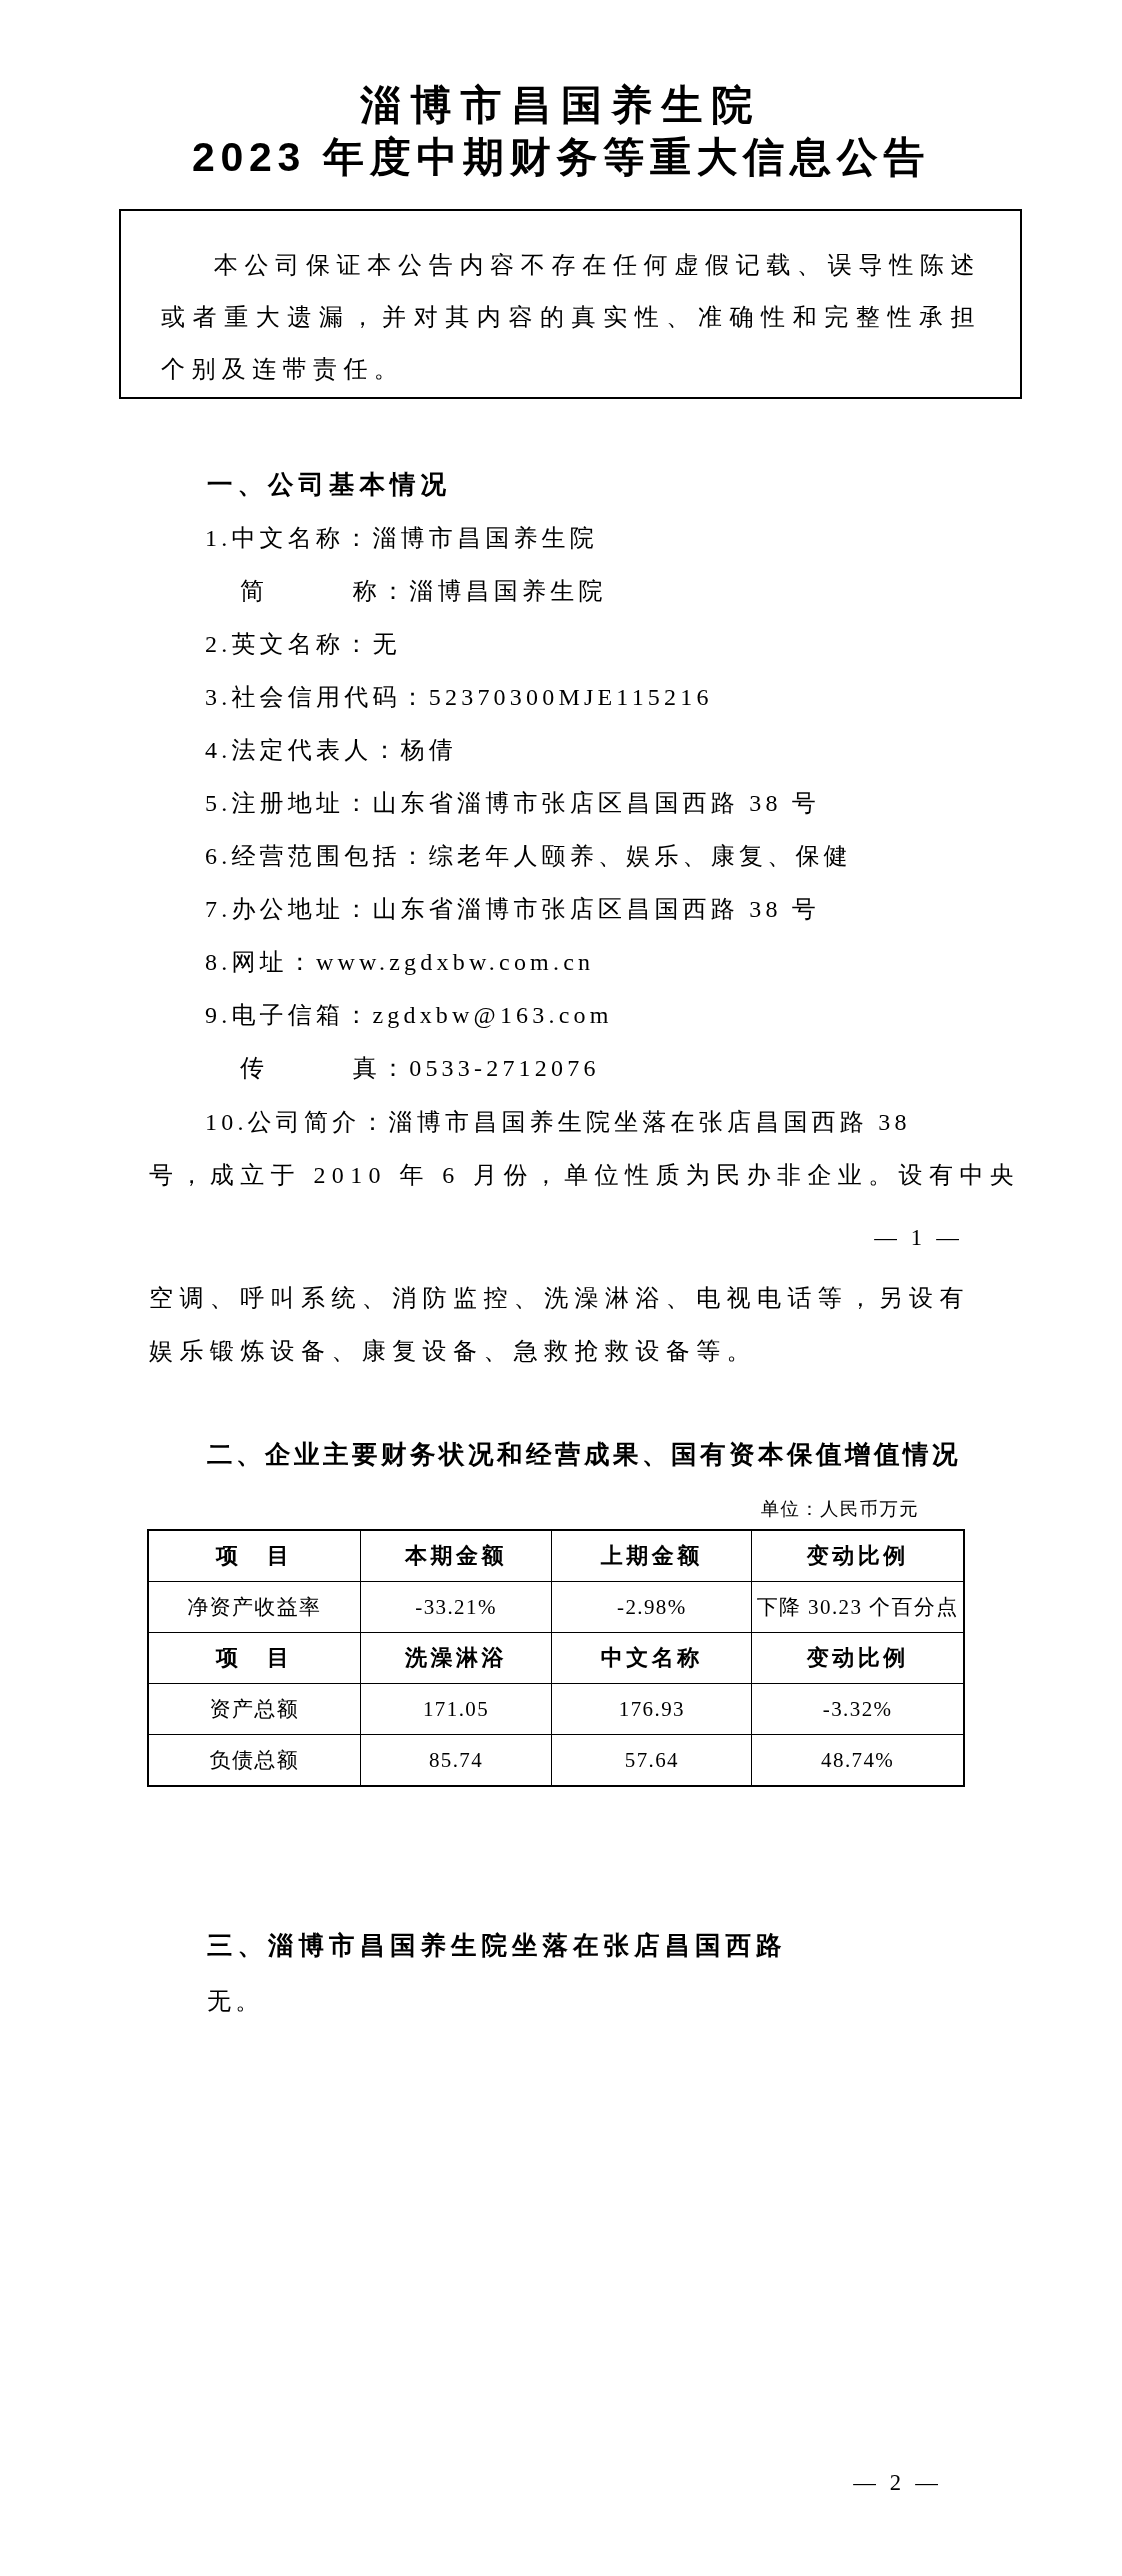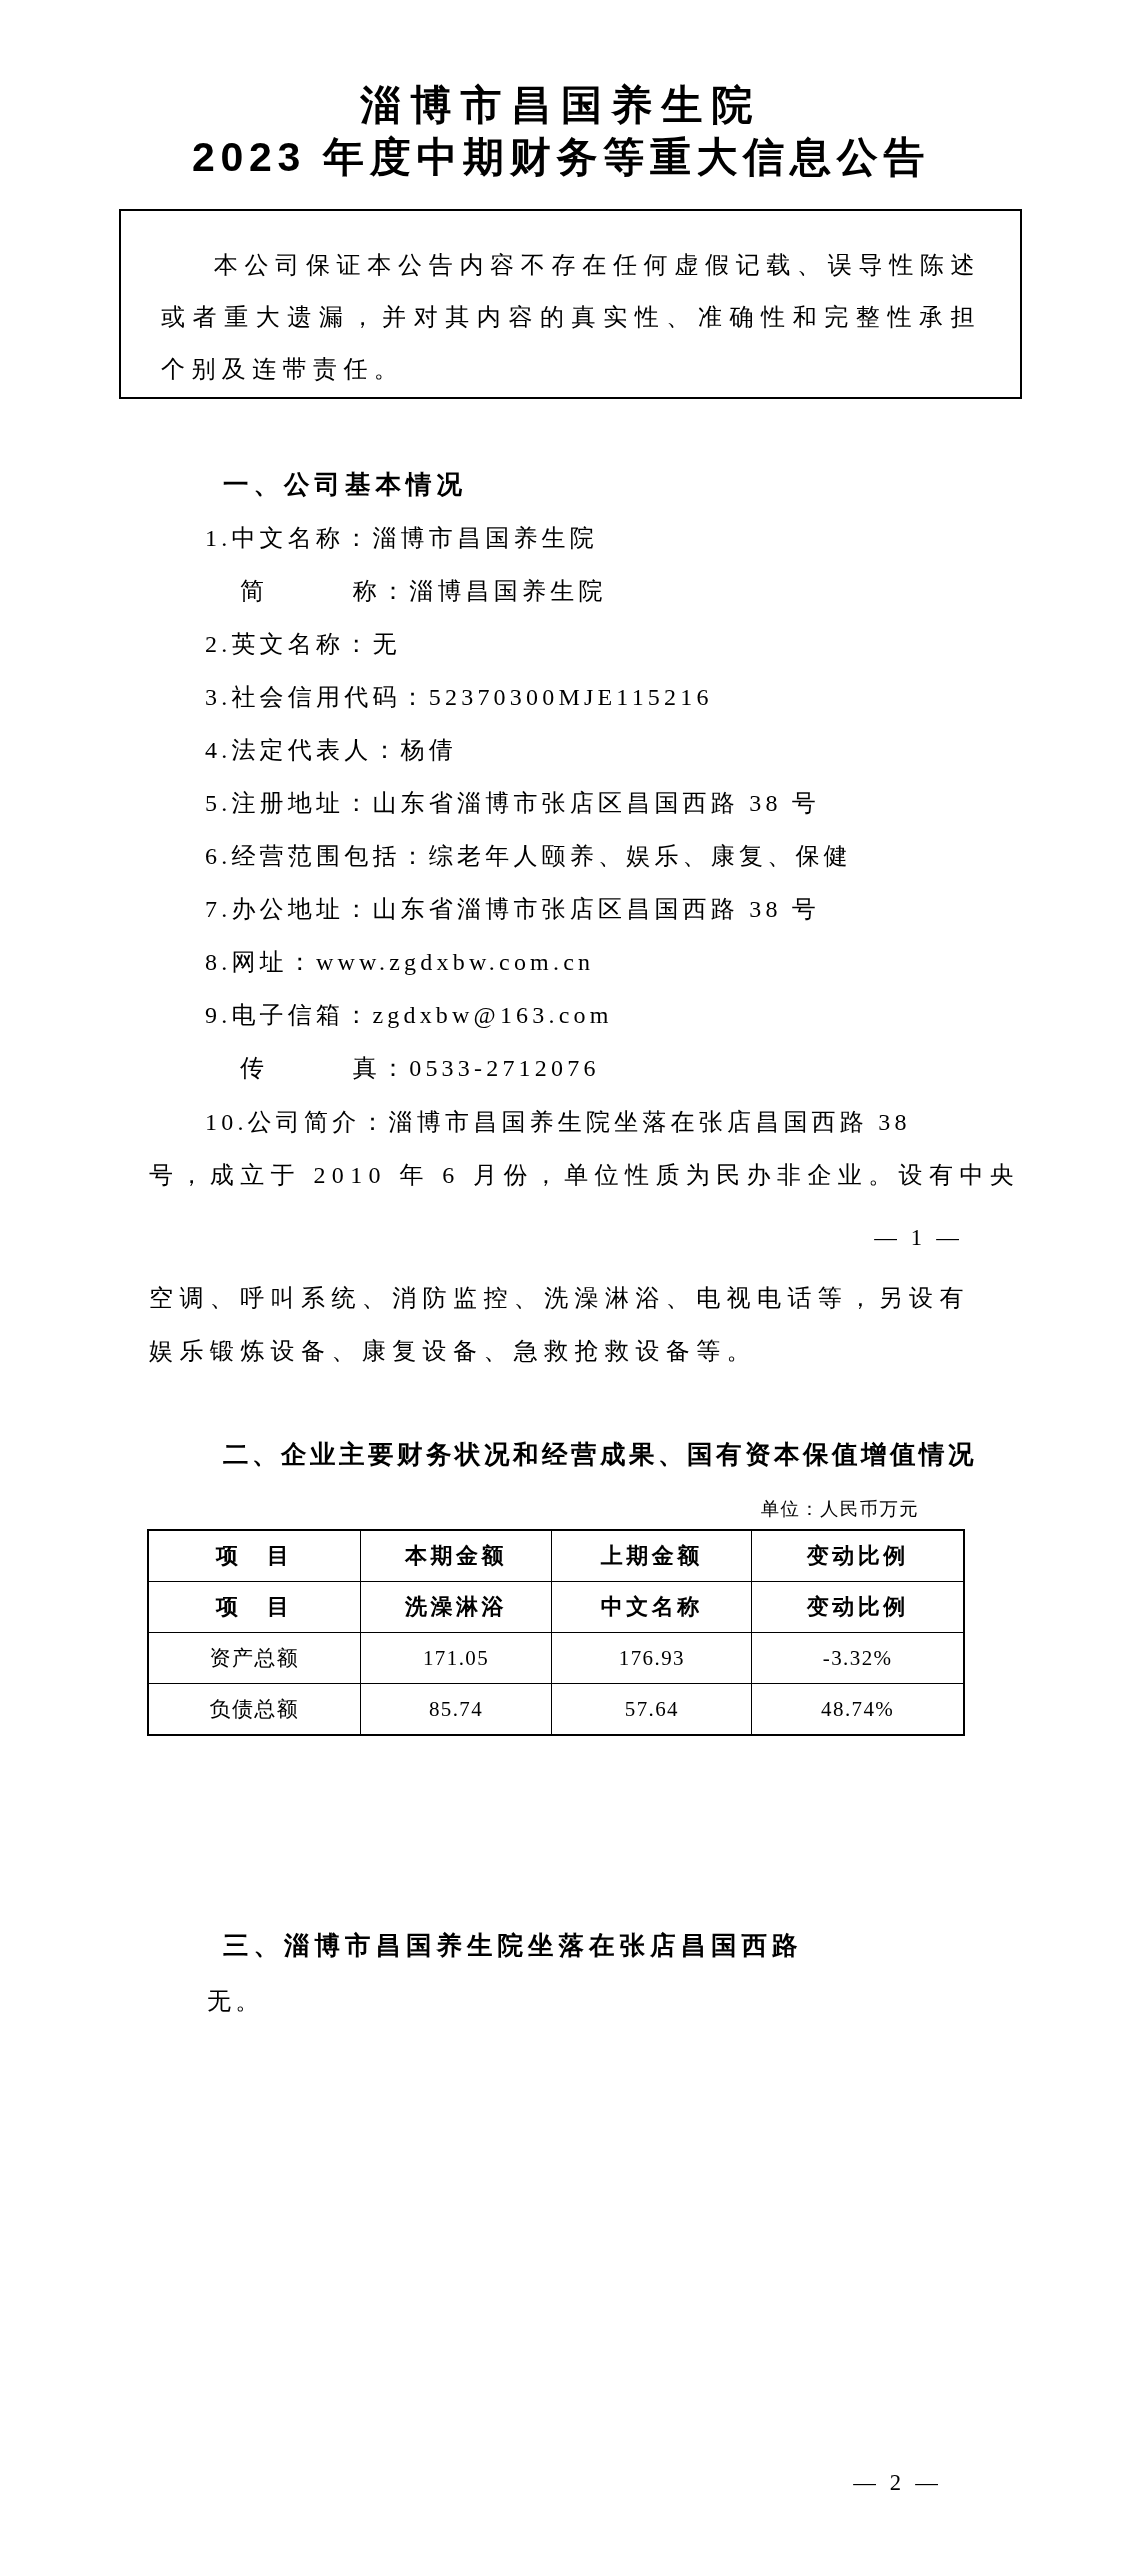--- a/index.html
+++ b/index.html
@@ -21,21 +21,21 @@
     left:119px;top:209px;width:903px;height:190px;border:2.1px solid #000;
     box-sizing:border-box;padding:15.6px 27px 0 28px;
   }
   .disclaimer-box p{
     margin:12px;font-size:24px;line-height:52px;letter-spacing:6.4px;
     text-indent:2.2em;text-align:justify;
   }
   
   .sec-heading{
     font-family:"Liberation Sans","DejaVu Sans",sans-serif;font-weight:bold;
-    font-size:25.5px;letter-spacing:5px;white-space:nowrap;margin-left:16px;
+    font-size:25.5px;letter-spacing:5px;white-space:nowrap;
   }
   
   .bl{font-size:24px;letter-spacing:4.2px;white-space:nowrap}
   .bl.cont{letter-spacing:6.4px}
   .page-marker{font-size:22.6px;letter-spacing:4.2px;white-space:nowrap}
   
   .unit-note{font-size:18.4px;letter-spacing:1.4px;white-space:nowrap}
   
   table.fin{
     position:absolute;left:147px;top:1529px;width:818px;
@@ -93,20 +93,26 @@
       <col style="width:26%">
   </colgroup>
   <tbody>
       <tr>
     <th>项　目</th>
     <th>本期金额</th>
     <th>上期金额</th>
     <th>变动比例</th>
   </tr>
   <tr>
+    <td>净资产收益率</td>
+    <td>-33.21%</td>
+    <td>-2.98%</td>
+    <td>下降 30.23 个百分点</td>
+  </tr>
+  <tr>
     <th>项　目</th>
     <th>洗澡淋浴</th>
     <th>中文名称</th>
     <th>变动比例</th>
   </tr>
   <tr>
     <td>资产总额</td>
     <td>171.05</td>
     <td>176.93</td>
     <td>-3.32%</td>

